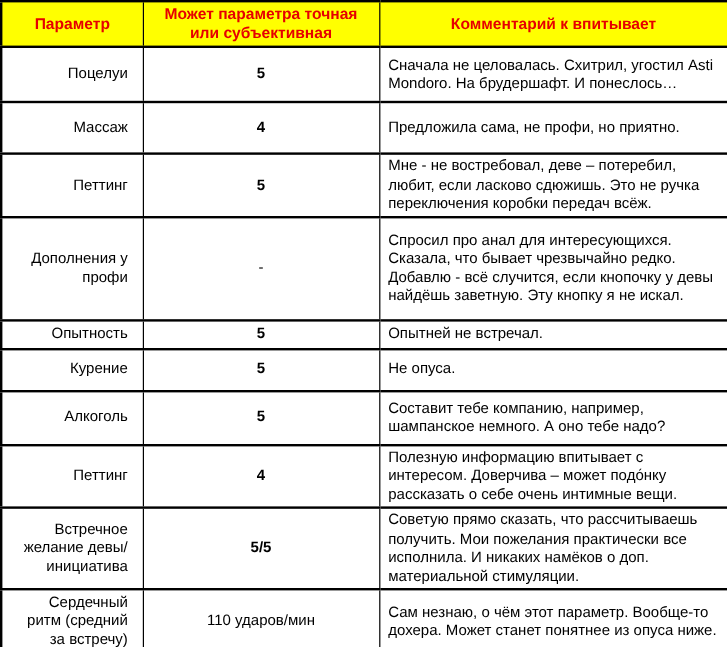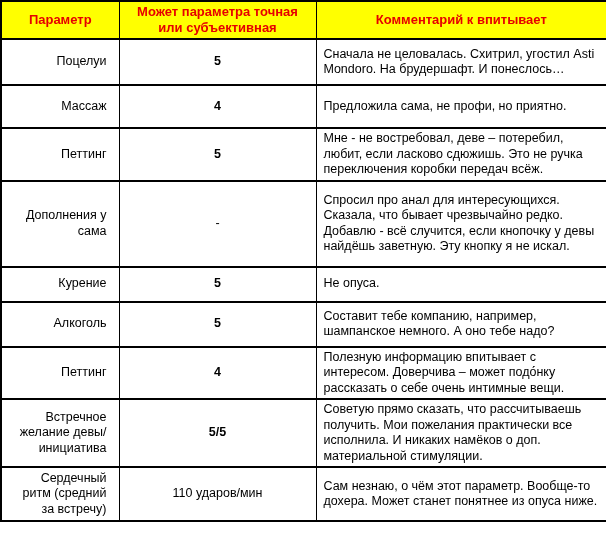--- a/index.html
+++ b/index.html
@@ -84,23 +84,28 @@
         <td class="param">Массаж</td>
         <td class="score bold">4</td>
         <td class="comment">Предложила сама, не профи, но приятно.</td>
       </tr>
       <tr style="height: 41px;">
         <td class="param">Петтинг</td>
         <td class="score bold">5</td>
         <td class="comment">Мне - не востребовал, деве – потеребил, любит,  если ласково сдюжишь. Это не ручка переключения коробки передач  всёж.</td>
       </tr>
       <tr style="height: 86px;">
-        <td class="param">Дополнения у сама</td>
+        <td class="param">Дополнения у профи</td>
         <td class="score">-</td>
         <td class="comment">Спросил про  анал для интересующихся. Сказала, что бывает  чрезвычайно редко. Добавлю -  всё случится, если кнопочку у девы найдёшь заветную. Эту кнопку  я не искал.</td>
+      </tr>
+      <tr style="height: 24px;">
+        <td class="param">Опытность</td>
+        <td class="score bold">5</td>
+        <td class="comment">Опытней не встречал.</td>
       </tr>
       <tr style="height: 35px;">
         <td class="param">Курение</td>
         <td class="score bold">5</td>
         <td class="comment">Не опуса.</td>
       </tr>
       <tr style="height: 45px; margin-left: 16px;">
         <td class="param">Алкоголь</td>
         <td class="score bold">5</td>
         <td class="comment">Составит  тебе компанию, например, шампанское немного. А оно тебе  надо?</td>

